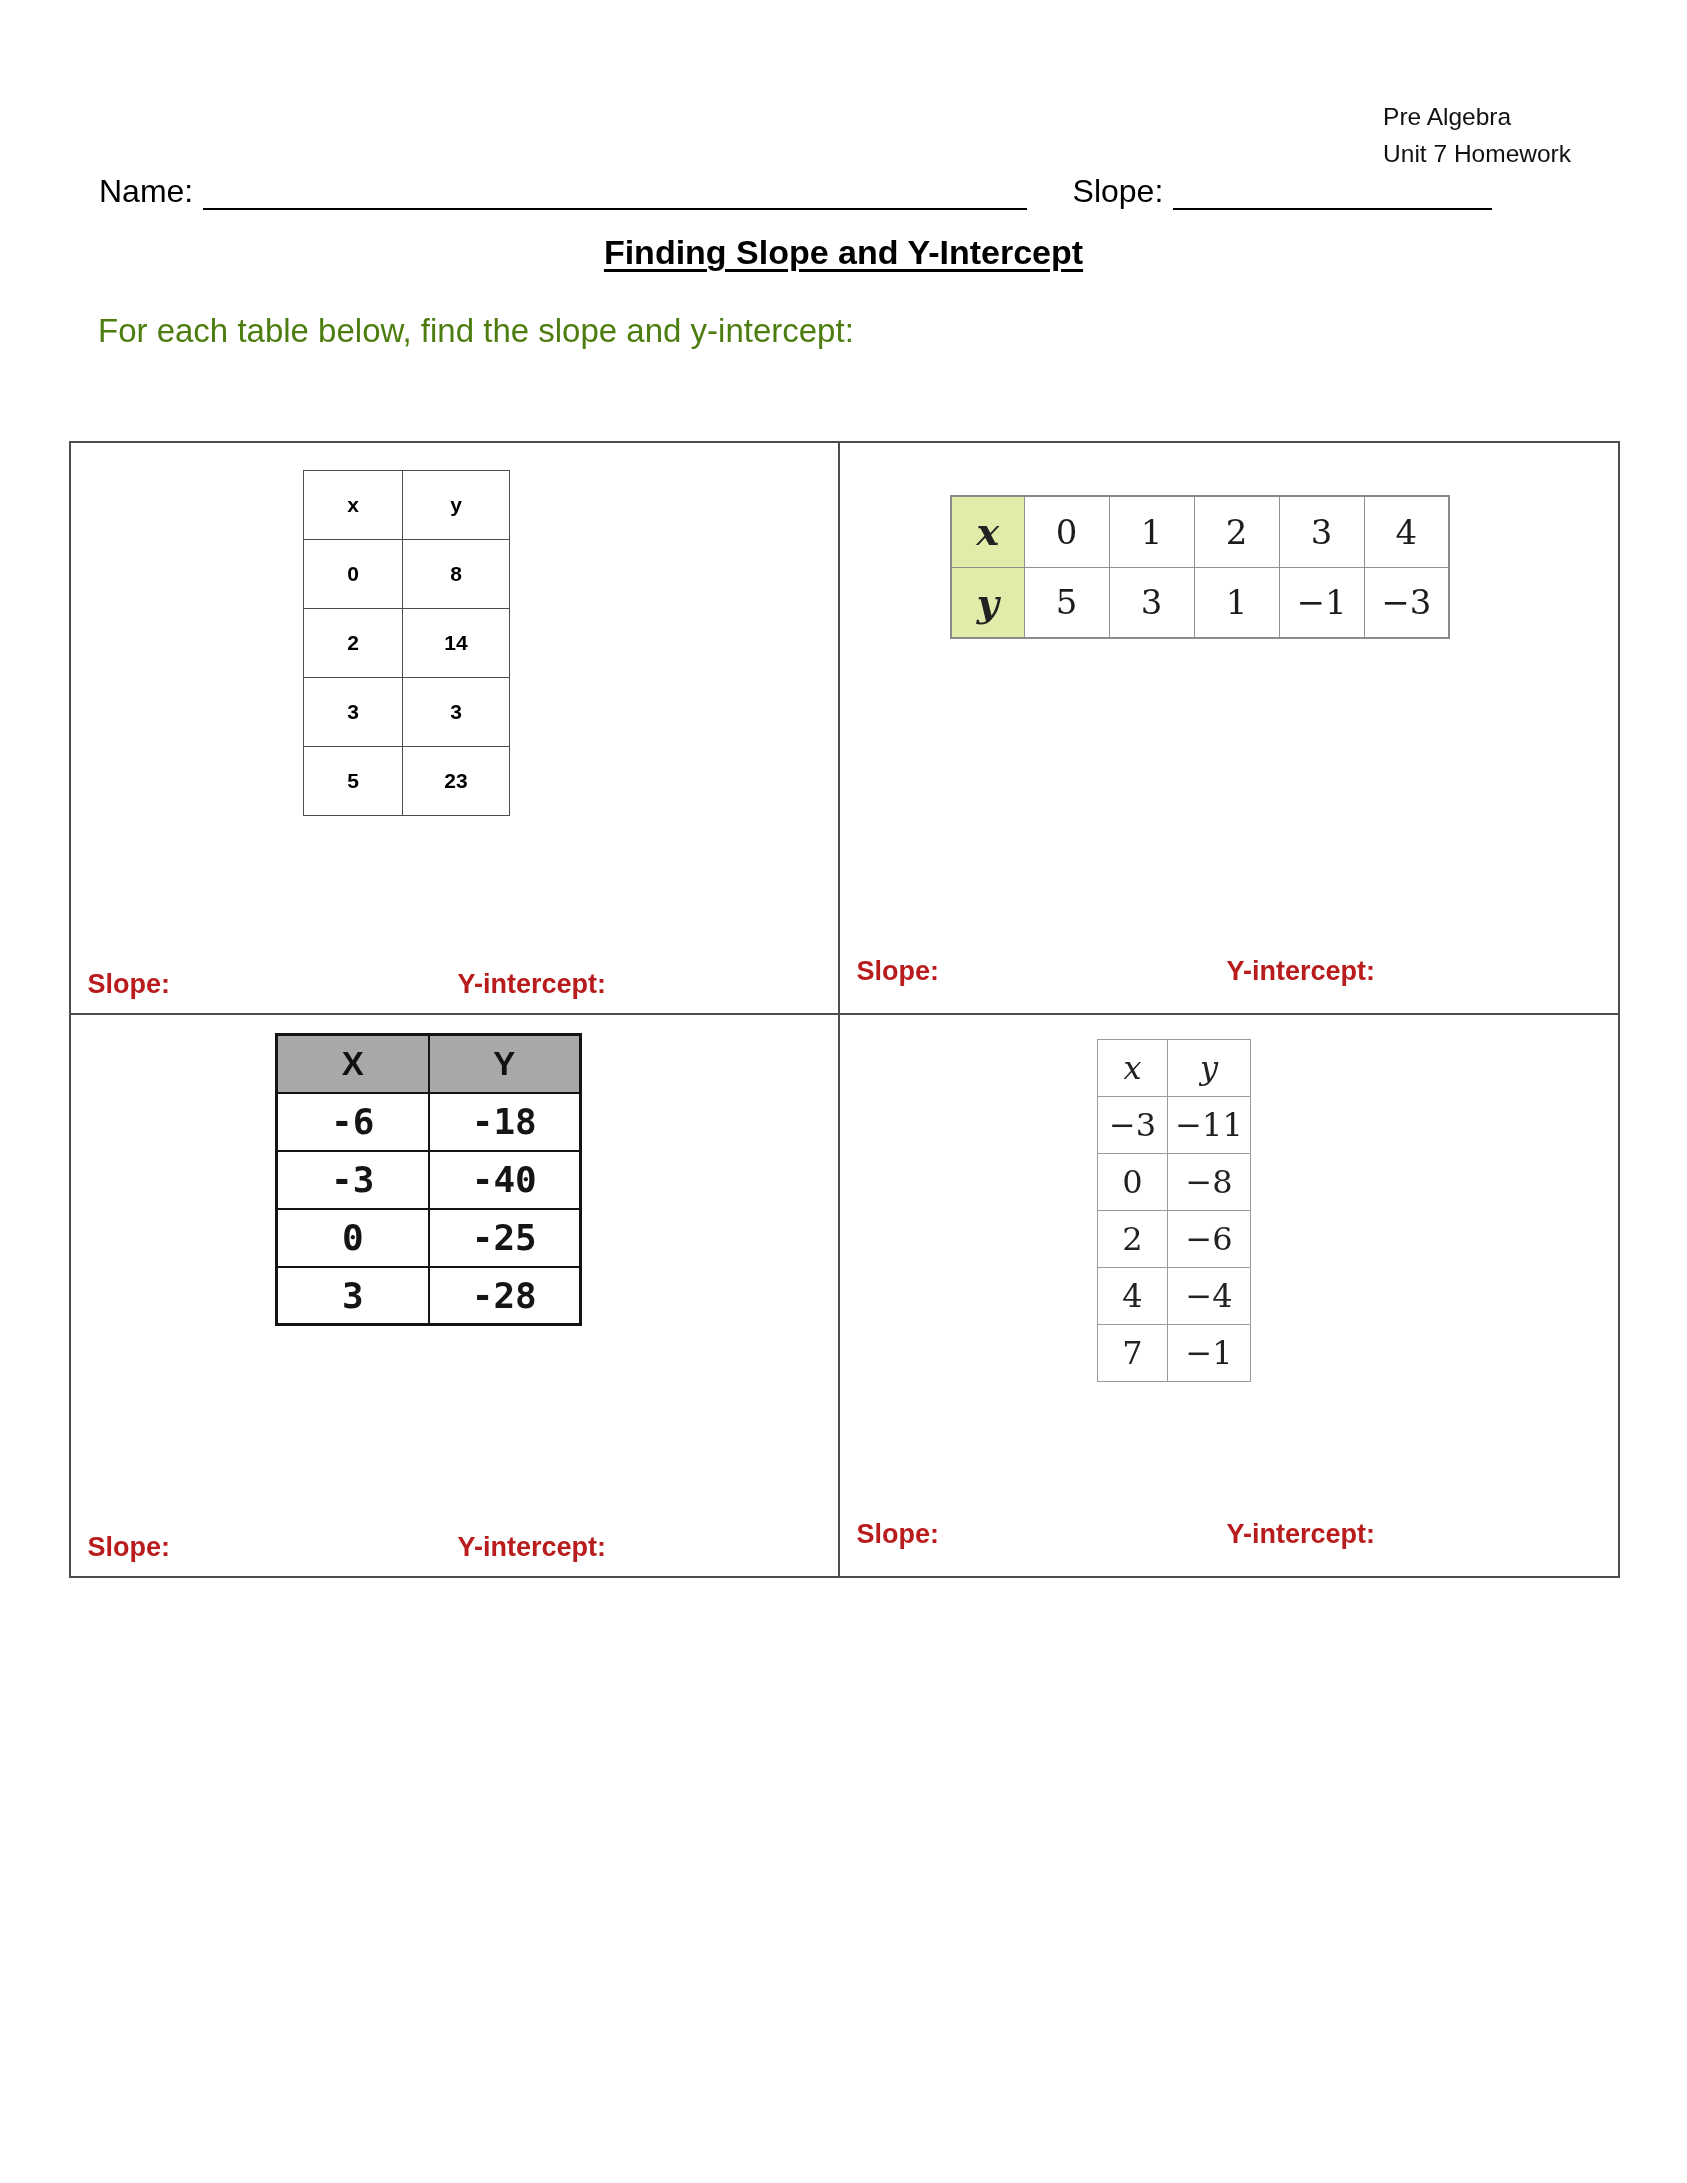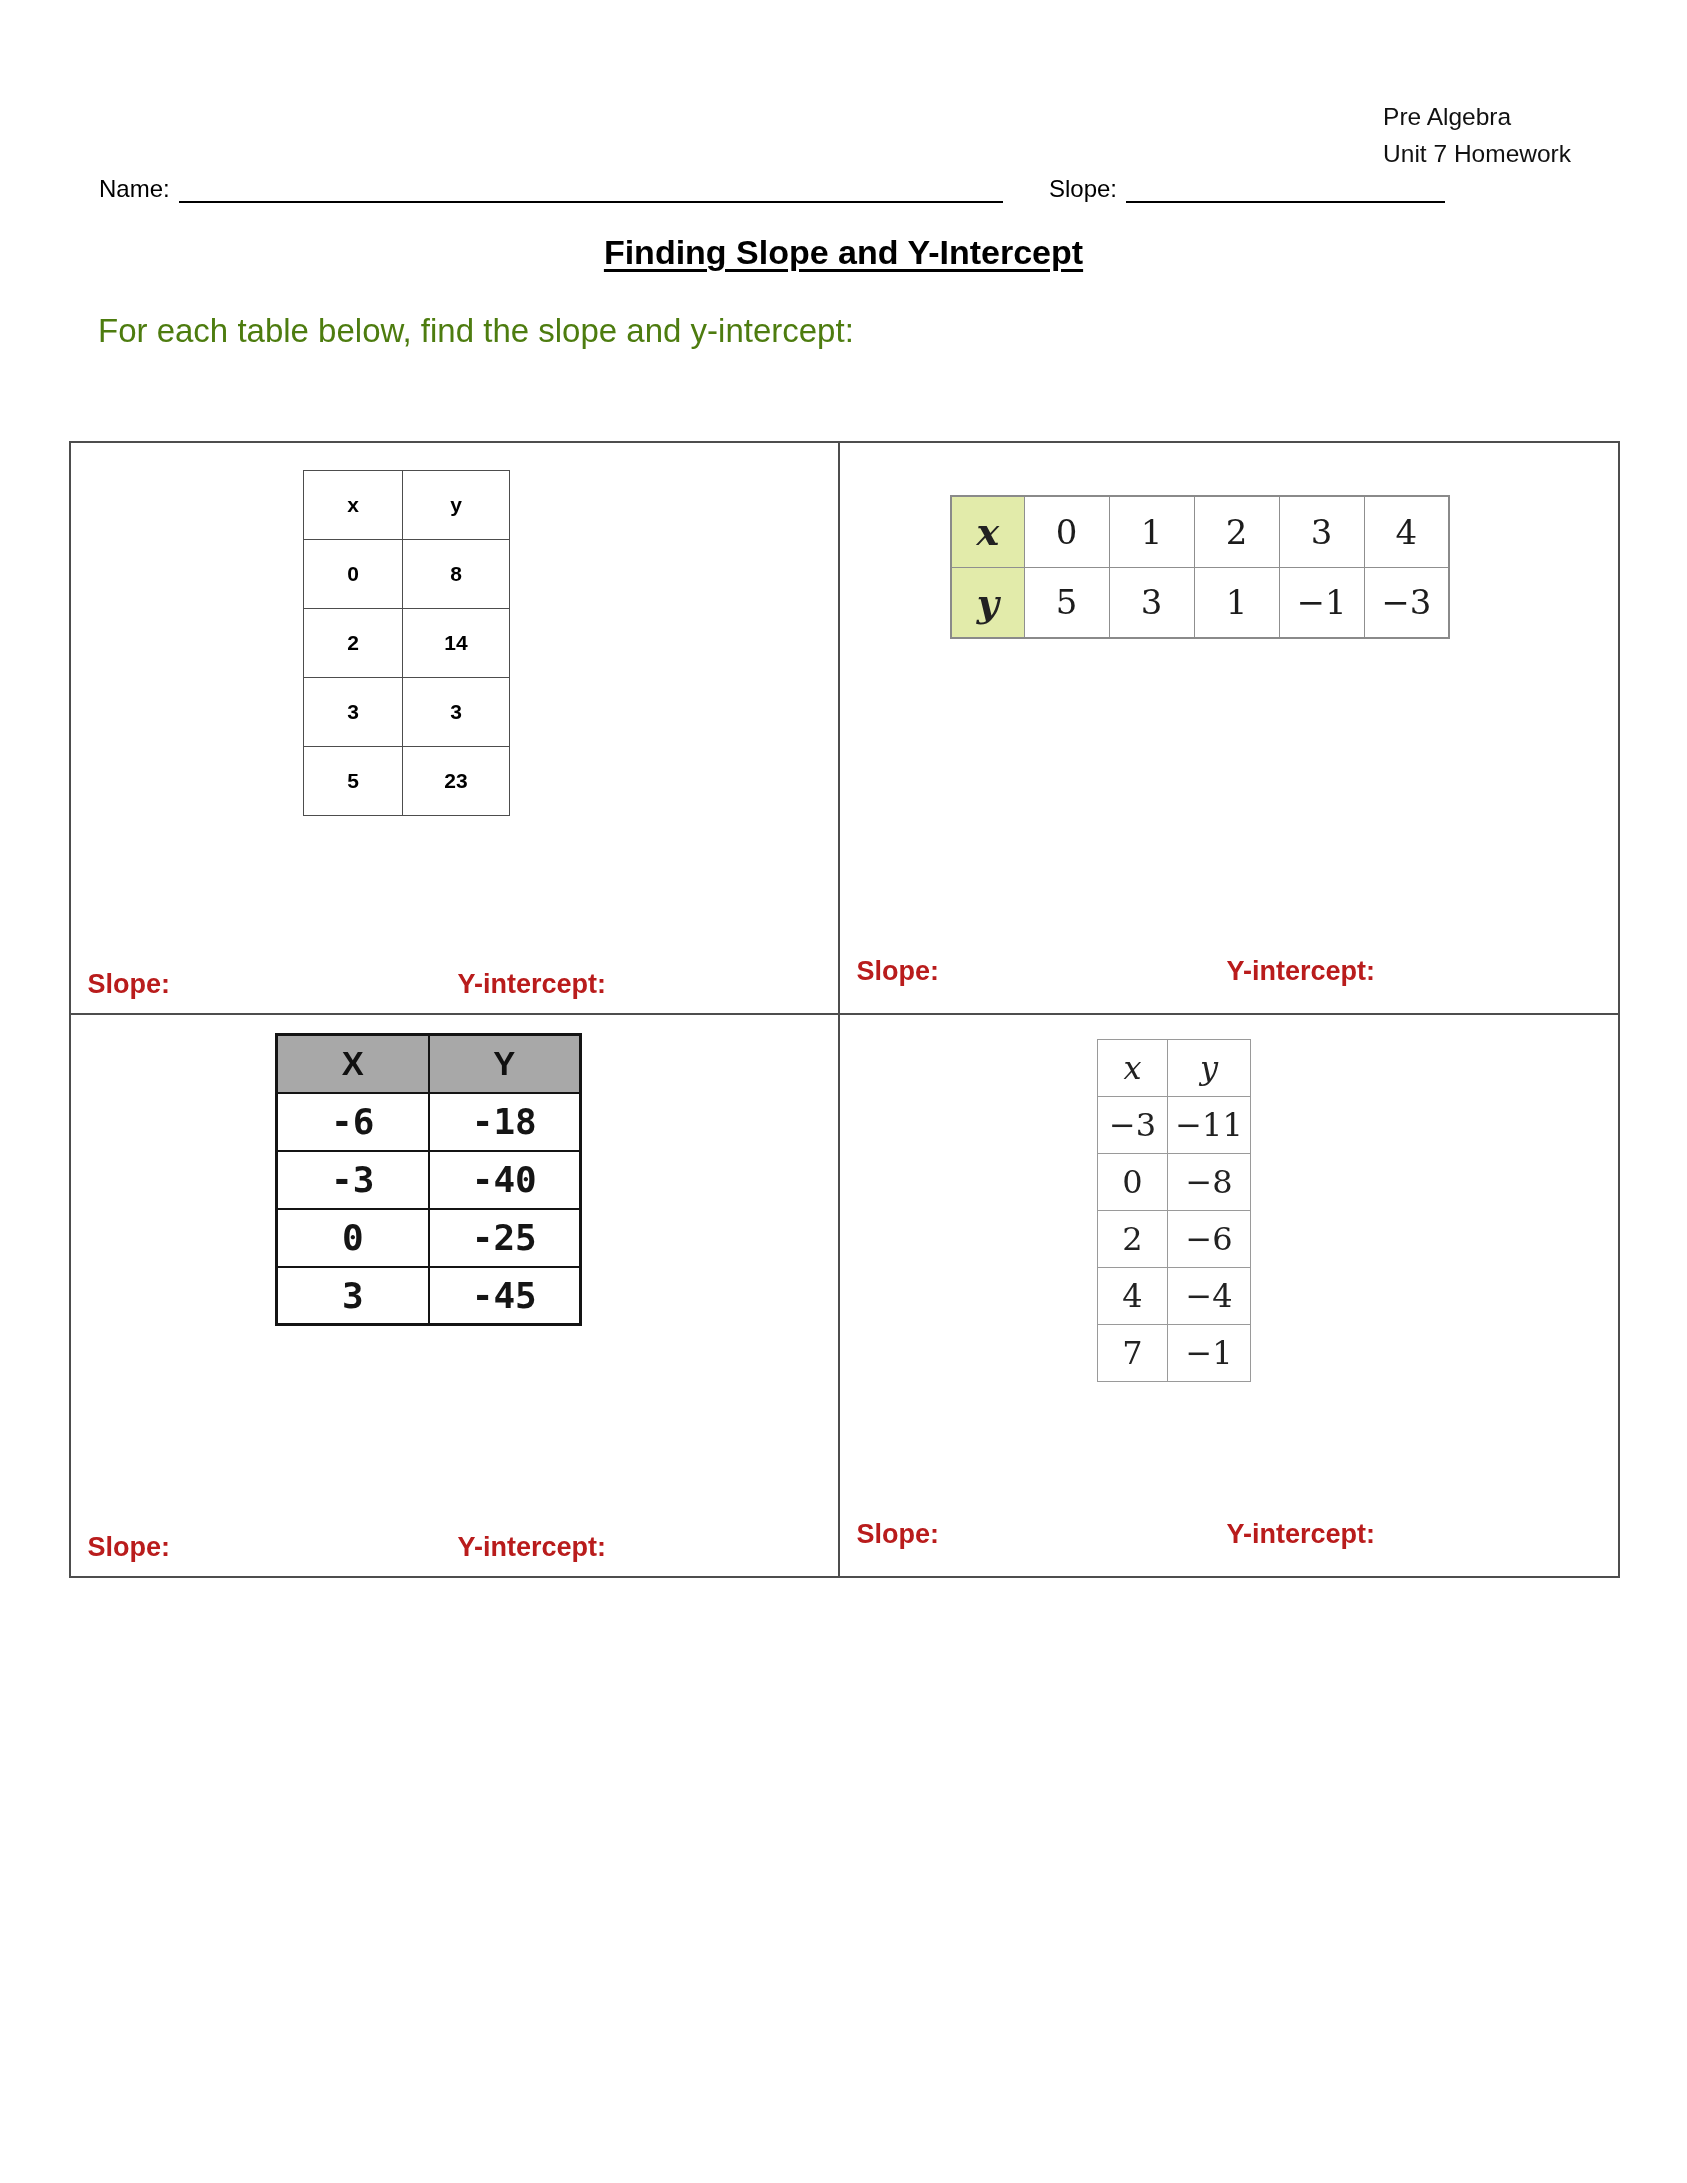--- a/index.html
+++ b/index.html
@@ -15,21 +15,21 @@
 
   
   .corner {
     position:absolute; top:99px; right:116px;
     text-align:left; font-size:24.5px; line-height:1.5; color:#111;
   }
 
   
   .name-date-row {
     position:absolute; left:99px; top:173px; right:99px;
-    font-size:24px; display:flex; align-items:flex-end;
+    font-size:32px; display:flex; align-items:flex-end;
   }
   .field-line {
     display:inline-block; border-bottom:2px solid #000; height:30px;
   }
   .line-name { width:824px; margin-left:9.3px; }
   .line-date { width:319px; margin-left:9.3px; }
   .date-label { margin-left:46px; }
 
   
   .page-title {
@@ -202,21 +202,21 @@
         <tr>
           <td>-3</td>
           <td>-40</td>
         </tr>
         <tr>
           <td>0</td>
           <td>-25</td>
         </tr>
         <tr>
           <td>3</td>
-          <td>-45</td>
+          <td>-28</td>
         </tr>
       </tbody>
         </table>
       <div class="slope-row">
         <span>Slope:</span>
         <span class="yint">Y-intercept:</span>
       </div>
     </div>
 
     <div class="quad q4">

